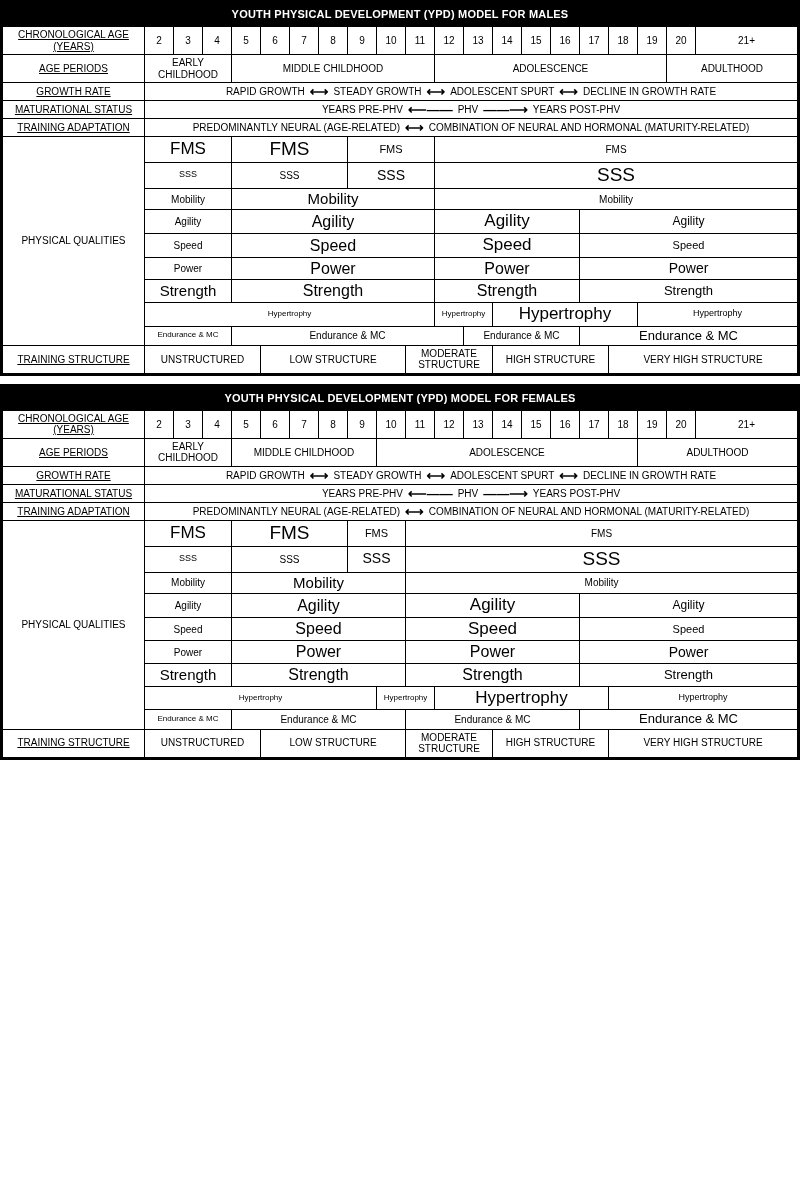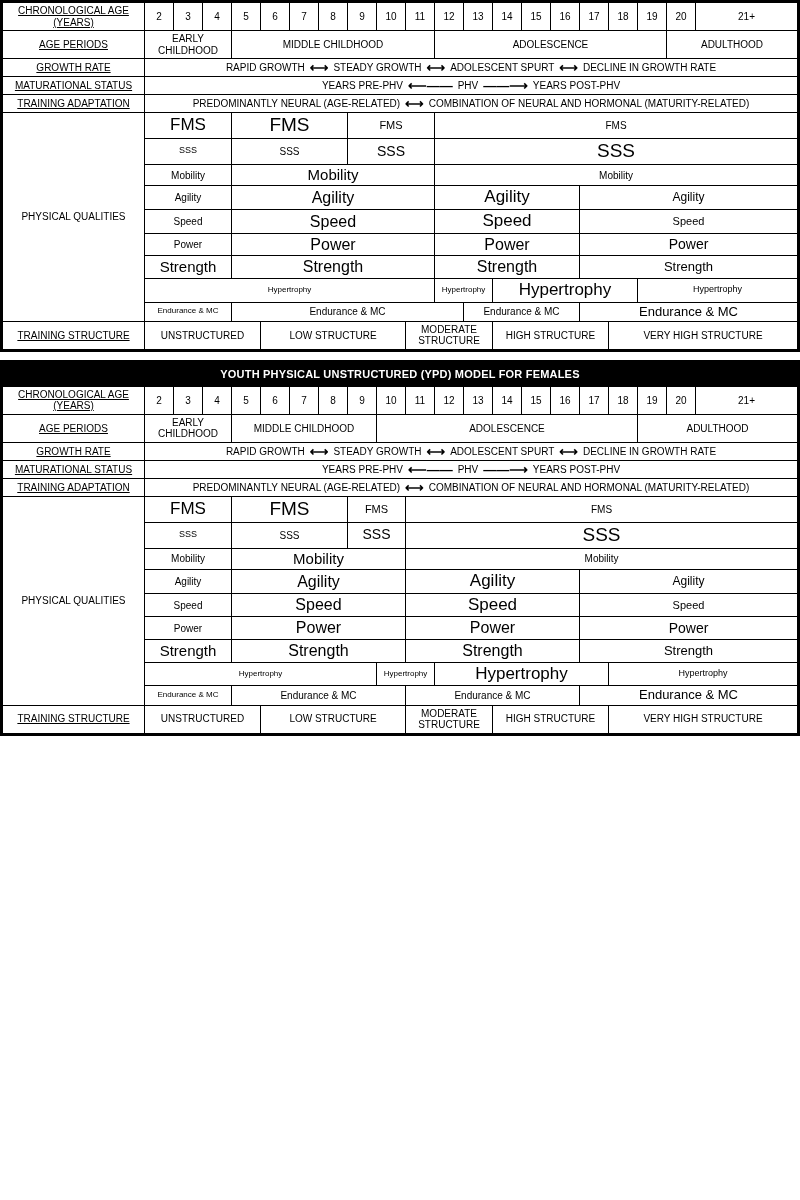--- a/index.html
+++ b/index.html
@@ -77,20 +77,21 @@
   .fw  { background: #ffffff; }
   .m1  { background: #d7eefb; }
   .m2  { background: #29b6e8; }
   .f1  { background: #ffb3d4; }
   .f2  { background: #ff2fab; }
 </style>
 </head>
 <body>
 
 <div class="model">
+  <div class="title-bar">YOUTH PHYSICAL DEVELOPMENT (YPD) MODEL FOR MALES</div>
 
   <table class="grid">
     <colgroup>
       <col style="width:142px">
       <col span="19" style="width:29px">
       <col style="width:undefined">
     </colgroup>
 
     <tbody>
         <tr class="ages">
@@ -295,21 +296,21 @@
       <td colspan="5">LOW STRUCTURE</td>
       <td colspan="3">MODERATE STRUCTURE</td>
       <td colspan="4">HIGH STRUCTURE</td>
       <td colspan="4">VERY HIGH STRUCTURE</td>
     </tr>
   </tbody>
     </table>
 </div>
 
 <div class="model second">
-  <div class="title-bar">YOUTH PHYSICAL UNSTRUCTURED (YPD) MODEL FOR FEMALES</div>
+  <div class="title-bar">YOUTH PHYSICAL DEVELOPMENT (YPD) MODEL FOR FEMALES</div>
 
   <table class="grid">
     <colgroup>
       <col style="width:142px">
       <col span="19" style="width:29px">
       <col>
     </colgroup>
 
     <tbody>
         <tr class="ages">

